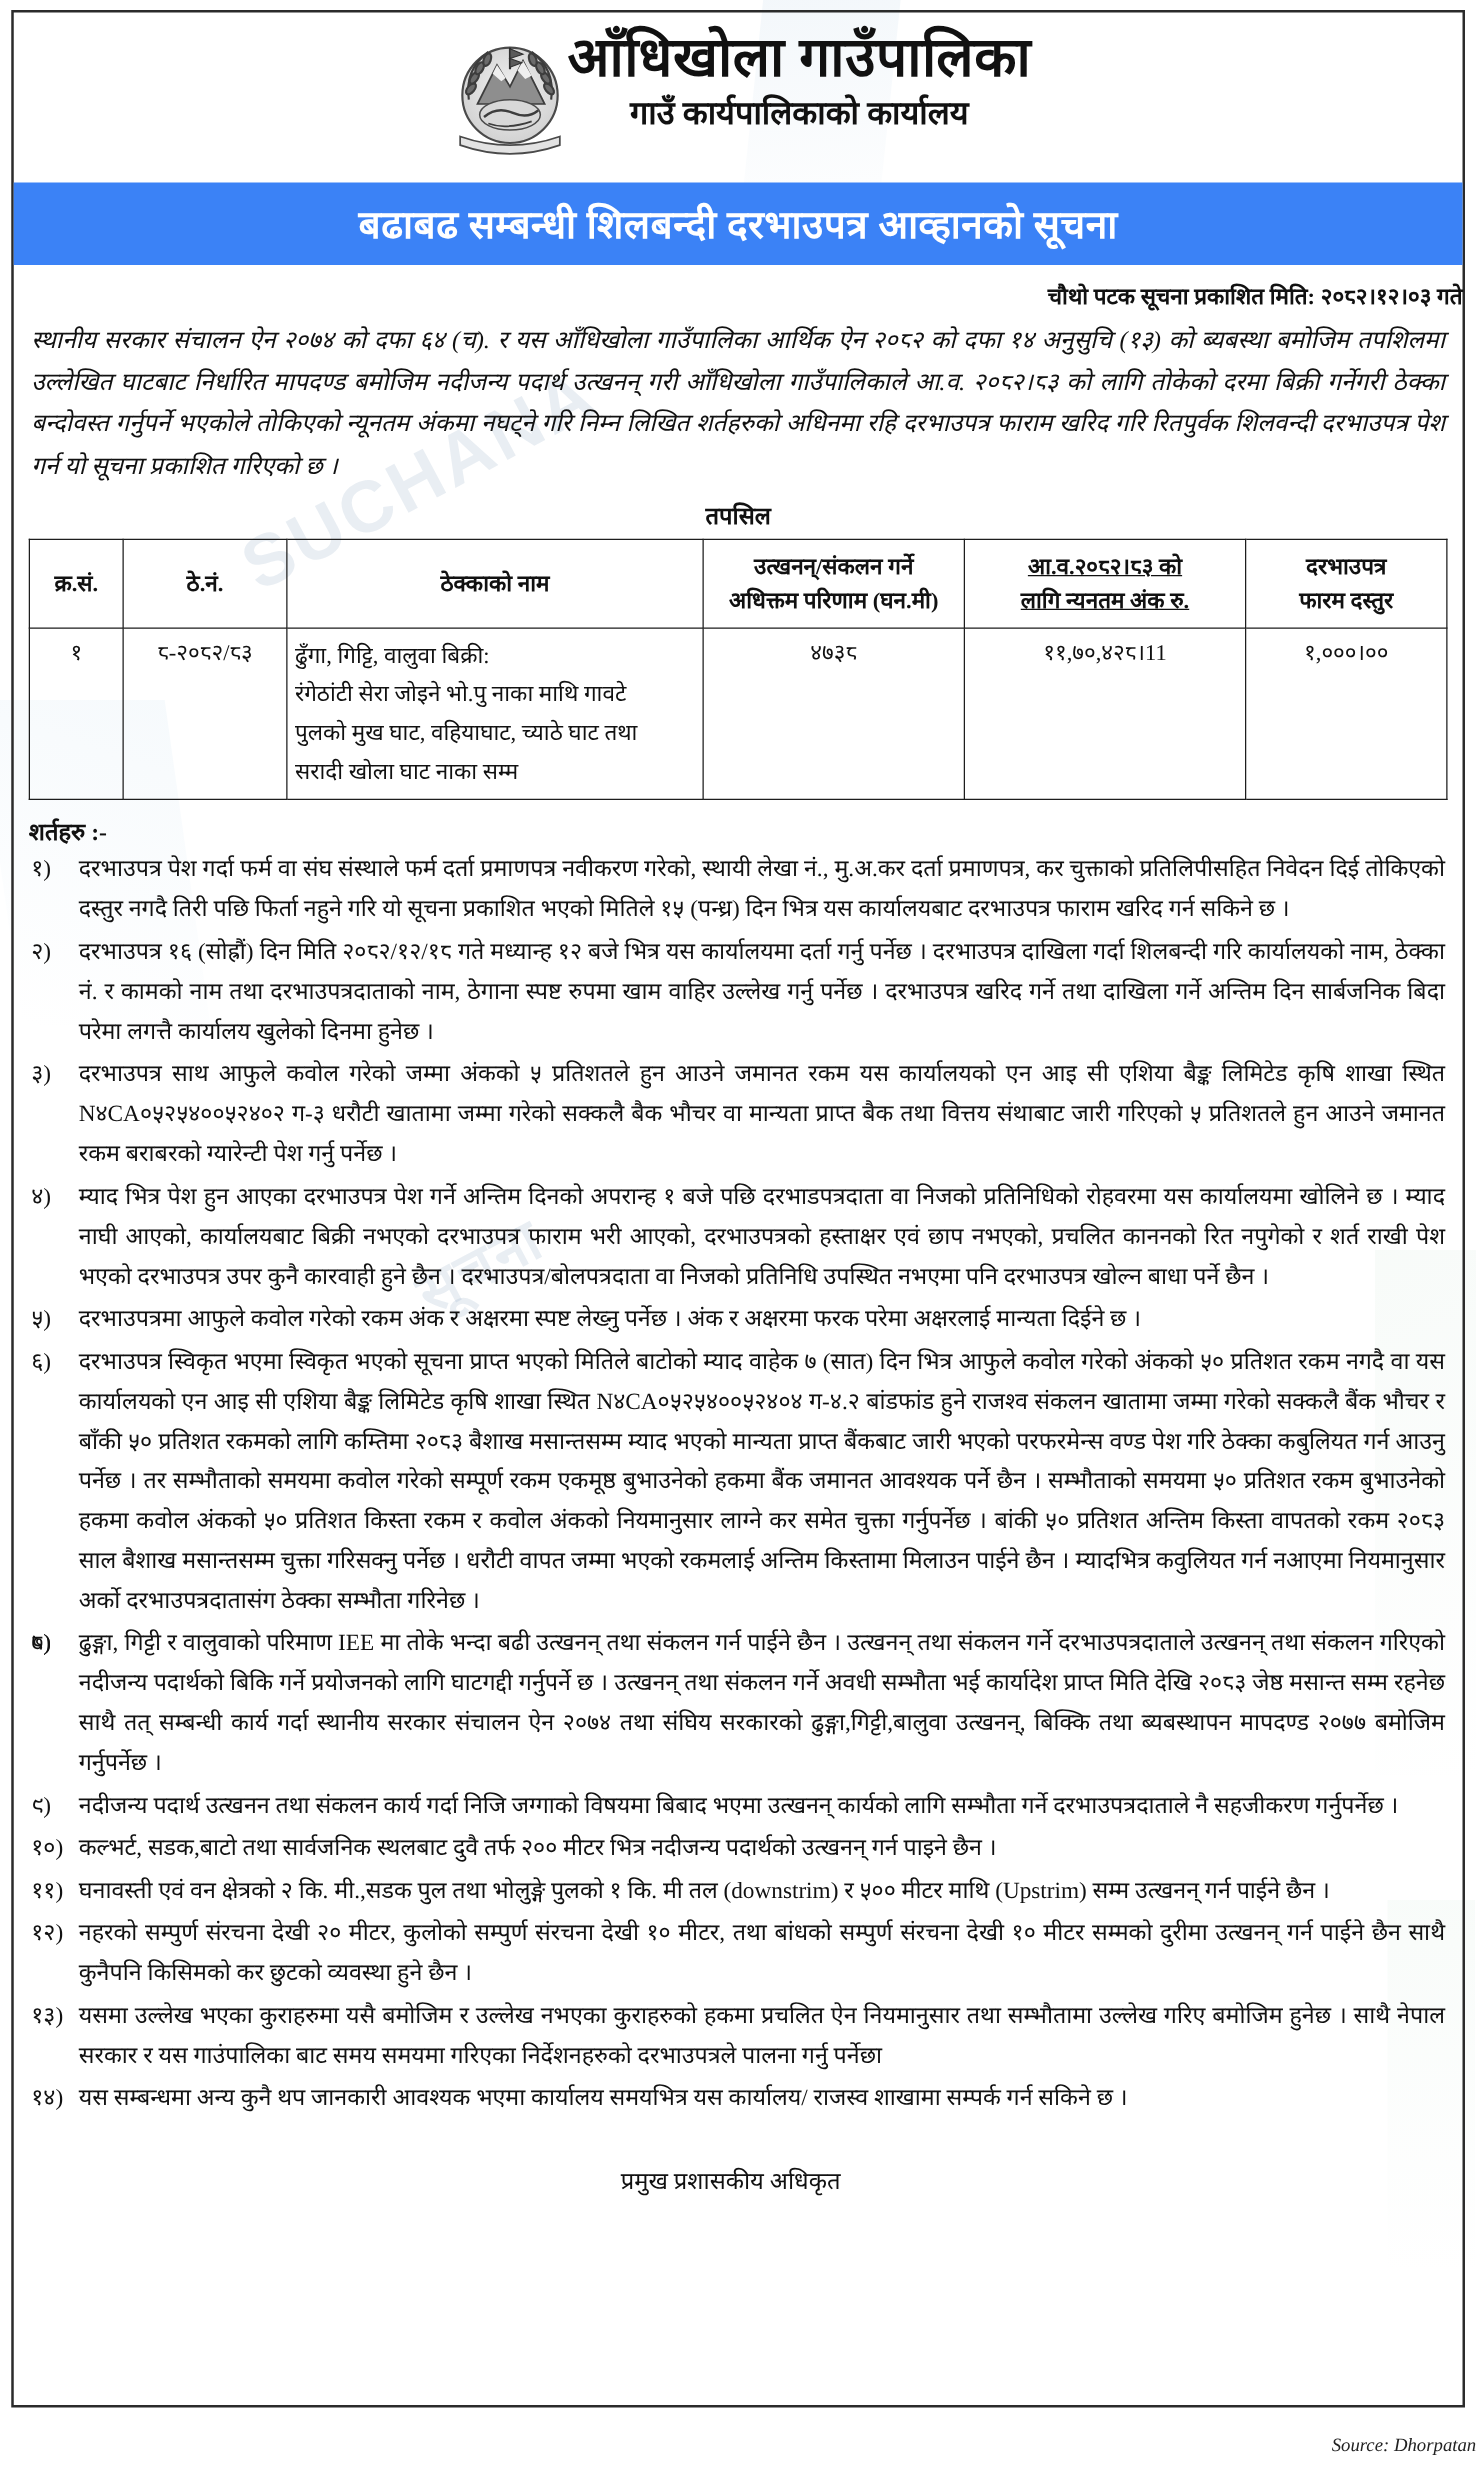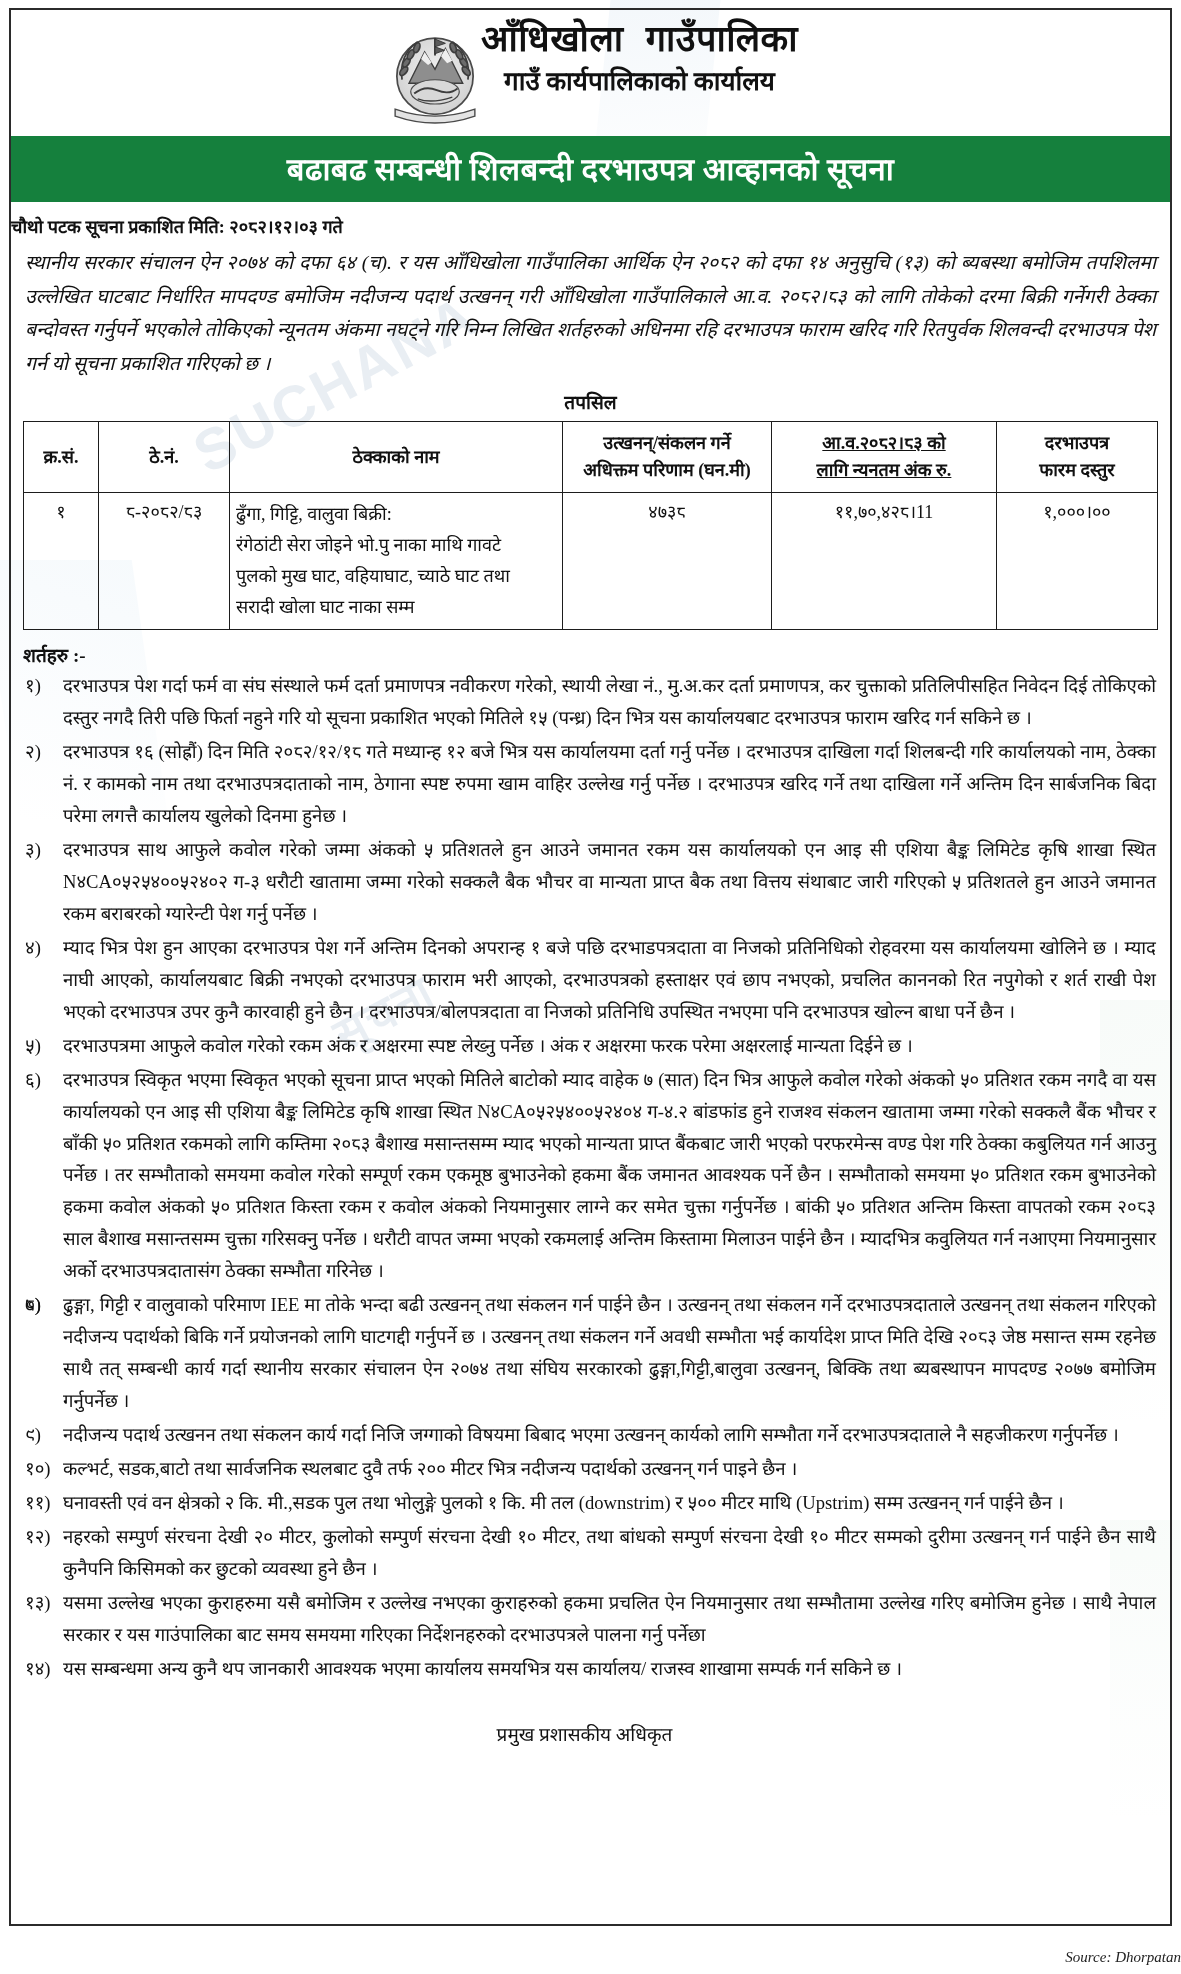--- a/index.html
+++ b/index.html
@@ -52,44 +52,45 @@
     justify-content:center;
     padding:12px 0 6px 0;
   }
   .emblem{
     width:104px;height:104px;
     flex:0 0 104px;
     margin-right:14px;margin-top:4px;
   }
   .head-text{text-align:center;margin-left:-20px;}
   .org-name{
-    font-size:36px;
+    font-size:44px;
     font-weight:bold;
     line-height:1.12;
     letter-spacing:.5px;
-    font-family:Liberation Mono, monospace;
+    font-family:Liberation Serif, serif;
     text-align:center;
   }
   .org-office{font-size:26px;font-weight:bold;line-height:1.35;margin-top:2px;}
   .org-line3{font-size:19px;font-weight:bold;line-height:1.5;margin-top:6px;}
   .org-line4{font-size:19px;font-weight:bold;line-height:1.5;margin-top:3px;}
 
   
   .banner{
-    background:#15803d;
+    background:#3b82f6;
     color:#ffffff;
     text-align:center;
     font-size:31px;
     font-weight:bold;
     padding:11px 6px 13px 6px;
+    margin-top:10px;
     letter-spacing:.4px;
   }
 
   .pubdate{
-    text-align:left;
+    text-align:right;
     font-size:18px;
     font-weight:bold;
     padding:12px 0 8px 0;
   }
 
   
   .intro{
     font-size:19.5px;
     line-height:1.72;
     text-align:justify;

